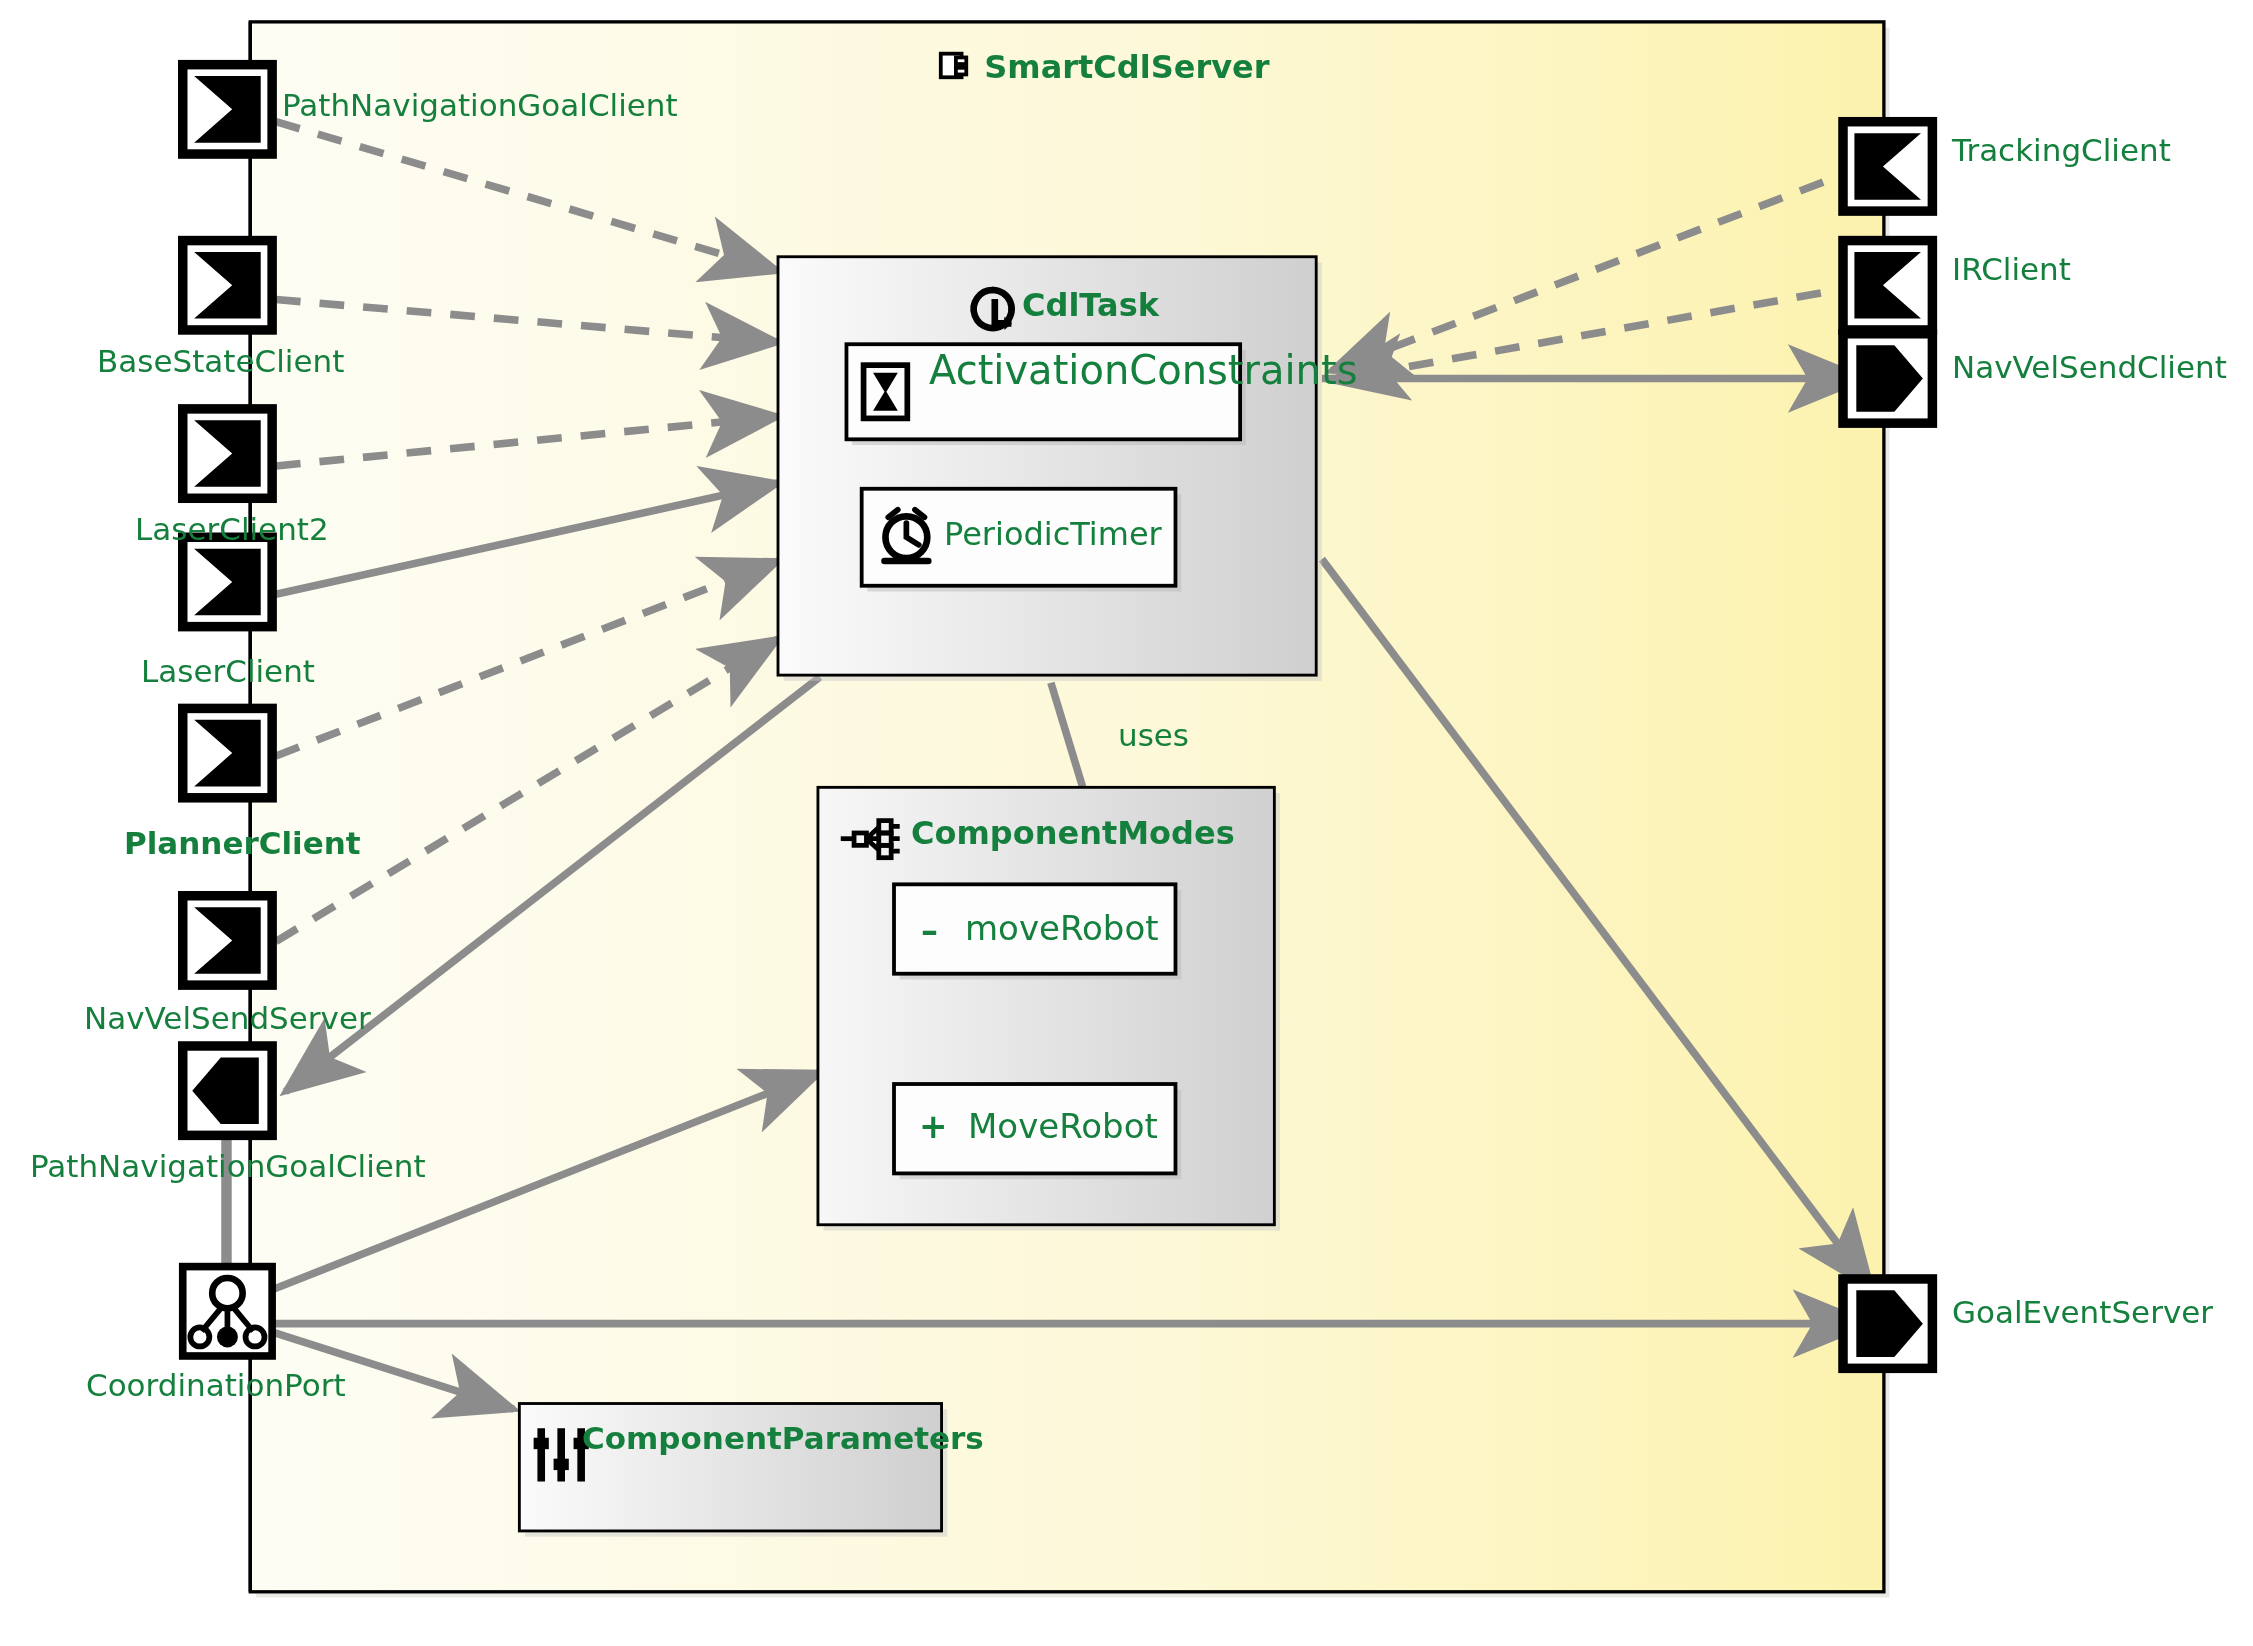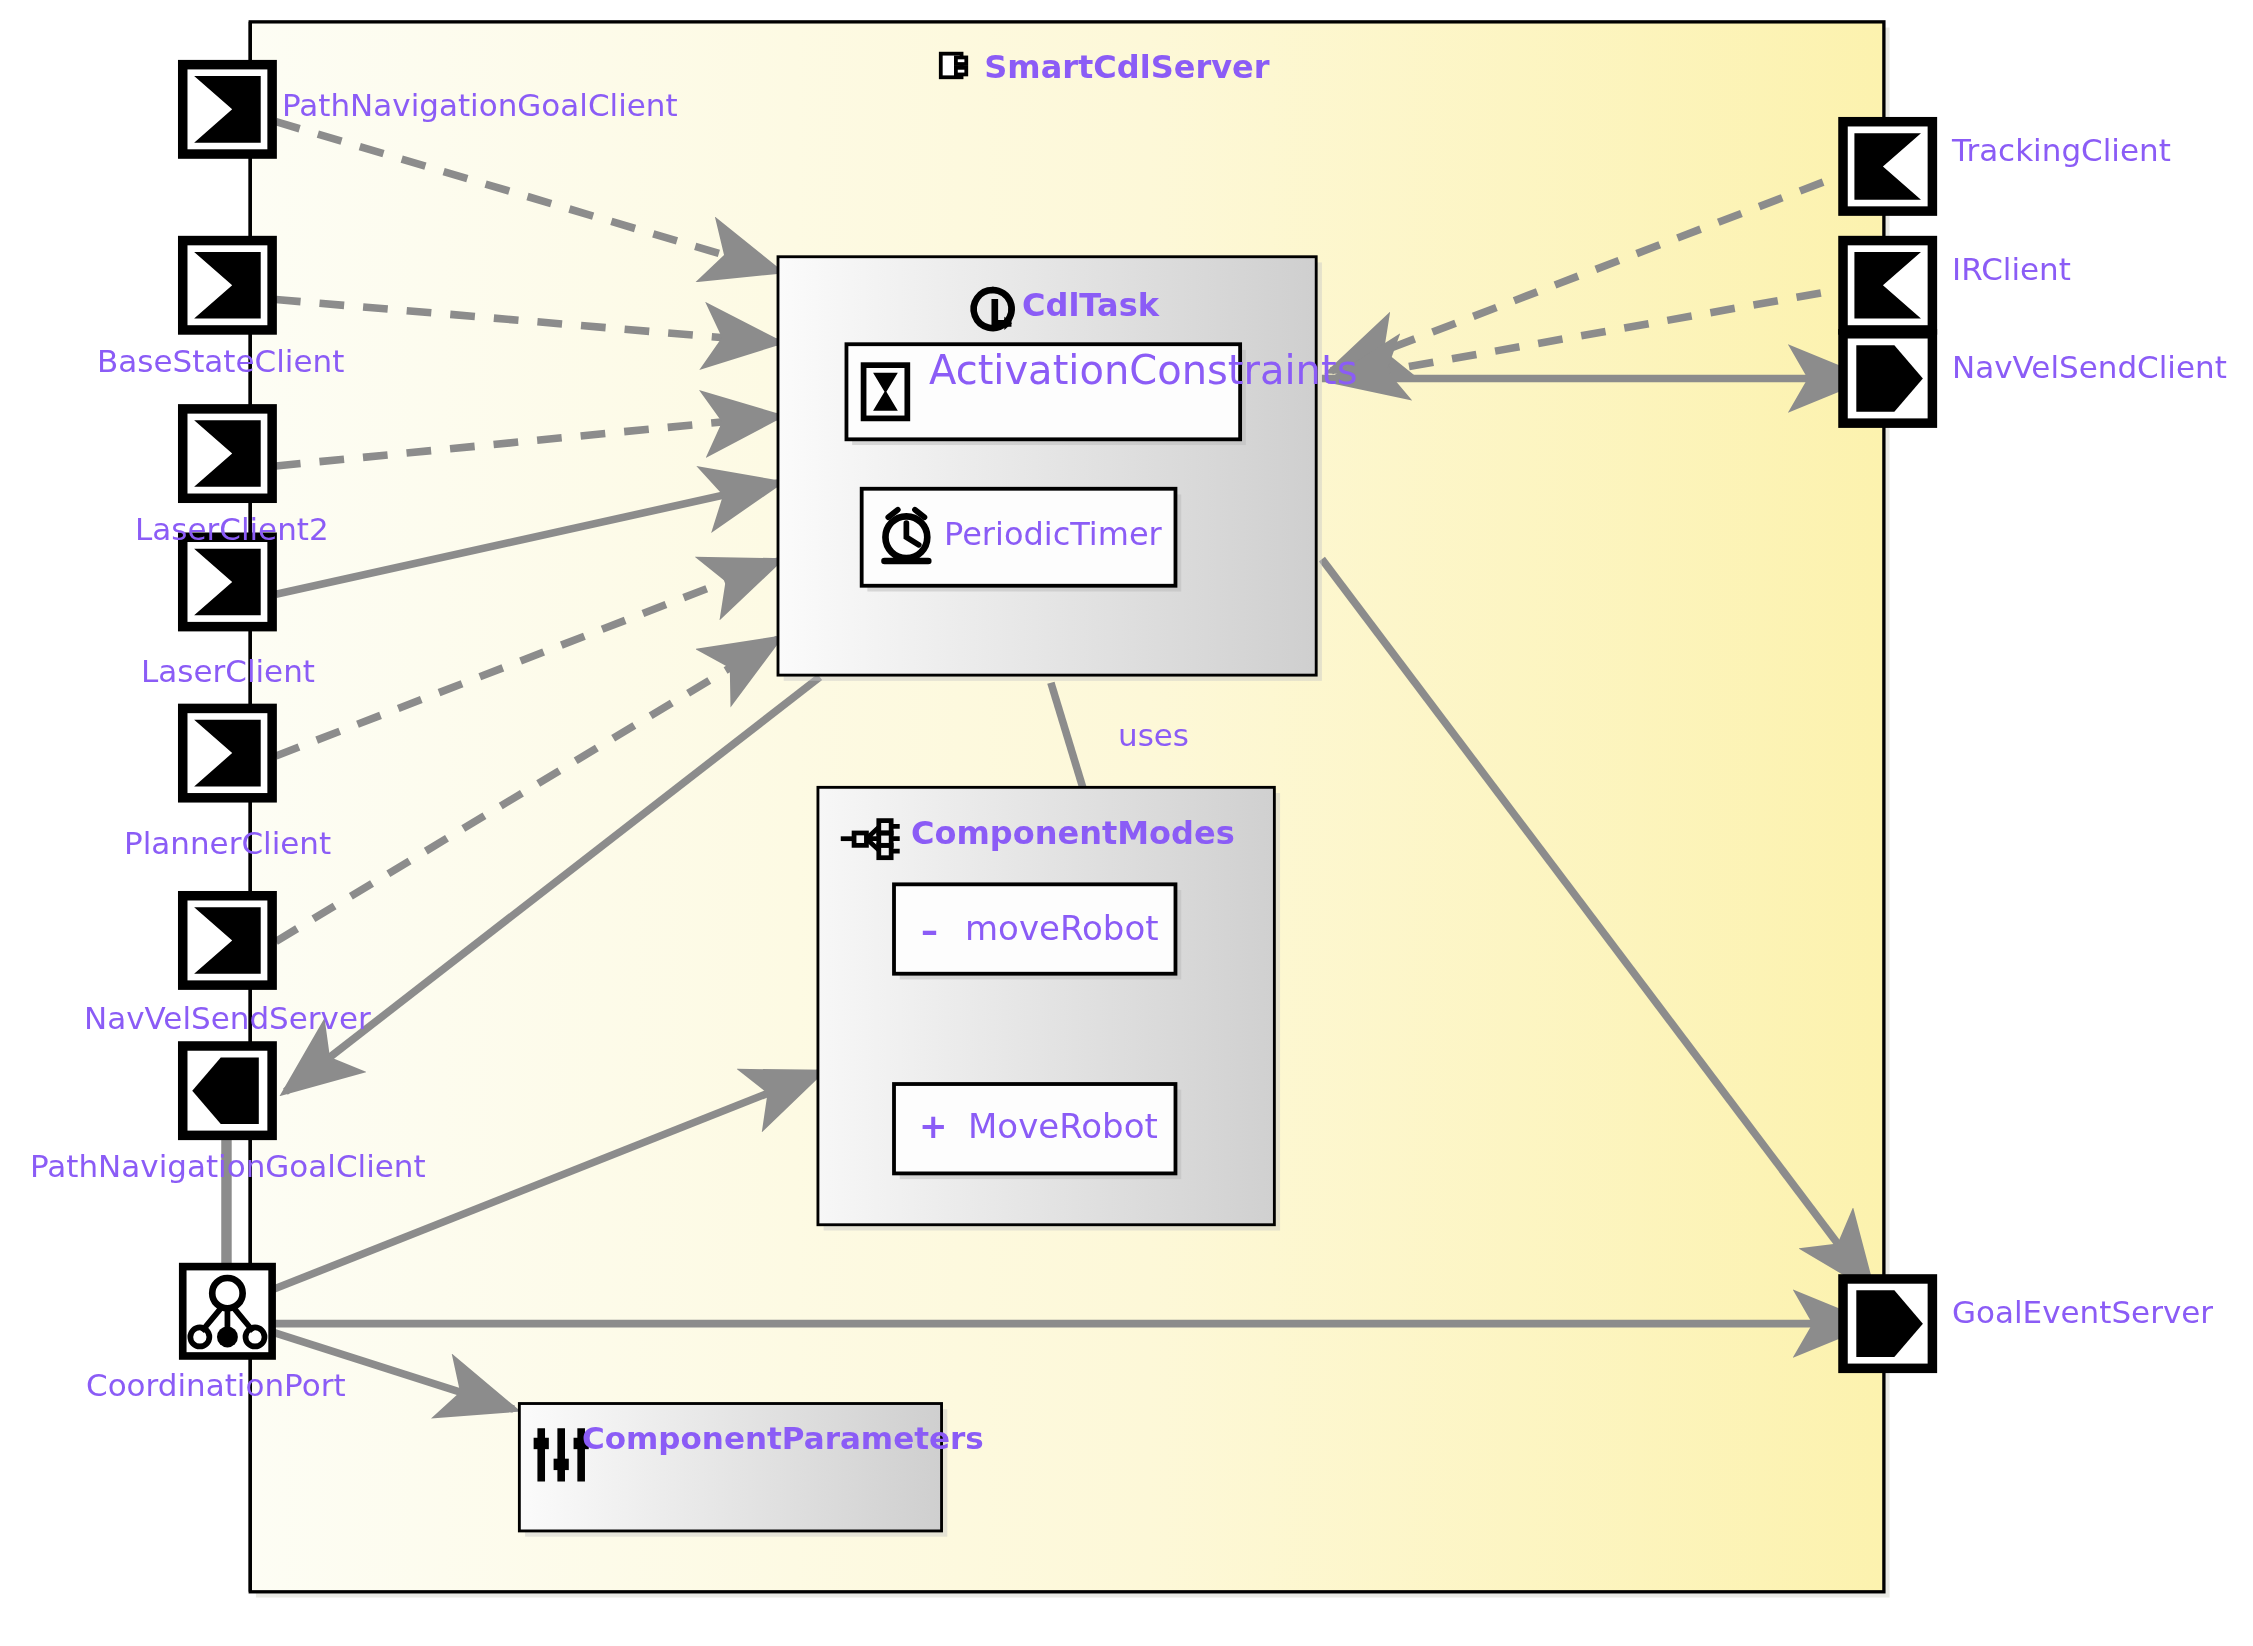--- a/index.html
+++ b/index.html
@@ -22,21 +22,21 @@
     position: absolute;
     left: 0;
     top: 0;
     width: 2253px;
     height: 1646px;
   }
   .lbl {
     position: absolute;
     font-family: "DejaVu Sans", sans-serif;
     font-size: 31px;
-    color: #8b5cf6;
+    color: #15803d;
     white-space: nowrap;
     line-height: 1.12;
   }
   .lbl.bold {
     font-weight: bold;
   }
   .boxtitle {
     font-size: 32px;
     font-weight: bold;
   }
@@ -261,21 +261,21 @@
   <div class="lbl" style="left:968px; top:1107px; font-size:34px;">MoveRobot</div>
 
   <div class="lbl wrap bold" style="left:582px; top:1421px; width:371px; font-size:31px; line-height:1.14;"><span>ComponentParameter</span><span>s</span></div>
 
   <div class="lbl" style="left:1118px; top:718px;">uses</div>
 
   <div class="lbl" style="left:282px; top:88px;">PathNavigationGoalClient</div>
   <div class="lbl" style="left:97px; top:344px;text-align:center;">BaseStateClient</div>
   <div class="lbl" style="left:135px; top:512px;">LaserClient2</div>
   <div class="lbl" style="left:141px; top:654px;">LaserClient</div>
-  <div class="lbl" style="left:124px; top:826px;">PlannerClient</div>
+  <div class="lbl" style="left:124px; top:826px;font-weight:bold;">PlannerClient</div>
   <div class="lbl" style="left:84px; top:1001px;">NavVelSendServer</div>
   <div class="lbl" style="left:30px; top:1149px;">PathNavigationGoalClient</div>
   <div class="lbl" style="left:86px; top:1368px;">CoordinationPort</div>
 
   <div class="lbl" style="left:1952px; top:133px;">TrackingClient</div>
   <div class="lbl" style="left:1952px; top:252px;">IRClient</div>
   <div class="lbl" style="left:1952px; top:350px;">NavVelSendClient</div>
   <div class="lbl" style="left:1952px; top:1295px;">GoalEventServer</div>
 
 </div>

